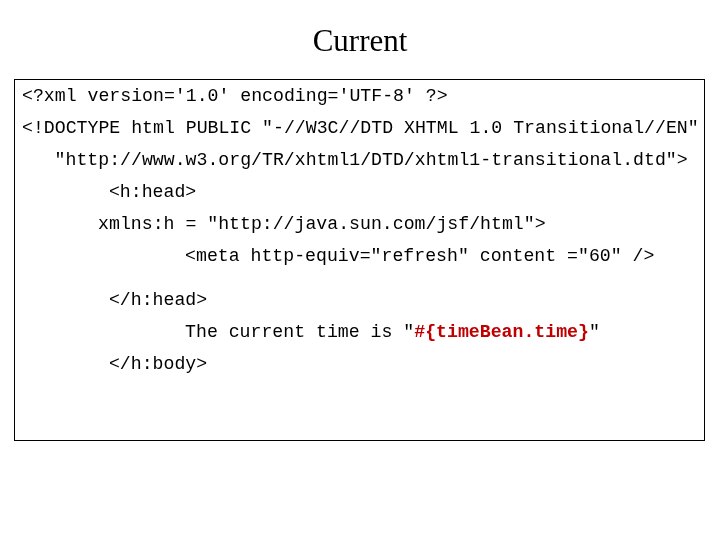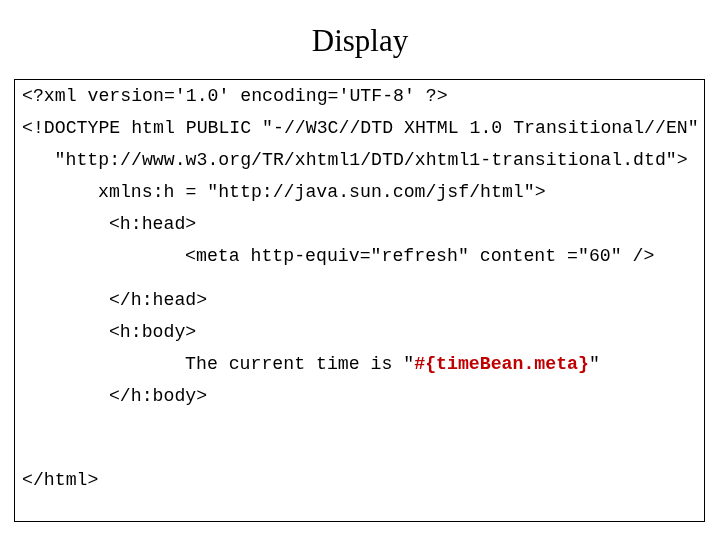--- a/index.html
+++ b/index.html
@@ -32,21 +32,21 @@
     line-height: 38px;
     color: #000000;
     font-weight: normal;
     letter-spacing: 0px;
   }
   .code-box {
     position: absolute;
     left: 14px;
     top: 79px;
     width: 691px;
-    height: 443px;
+    height: 362px;
     border: 1.5px solid #000000;
     box-sizing: border-box;
     background: #ffffff;
     overflow: hidden;
   }
   .code-list {
     position: absolute;
     left: 0;
     top: 0;
     margin: 0;
@@ -69,32 +69,31 @@
   .tok-expr {
     color: #c00000;
     font-weight: bold;
   }
 </style>
 </head>
 <body>
 
 <div class="slide">
 
-  <div class="slide-title">Display</div>
+  <div class="slide-title">Current</div>
 
   <div class="code-box">
     <div class="code-list">
         <div class="code-line" style="padding-left: 7px;"><span>&lt;?xml version='1.0' encoding='UTF-8' ?&gt;</span></div>
         <div class="code-line" style="padding-left: 7px;"><span>&lt;!DOCTYPE html PUBLIC "-//W3C//DTD XHTML 1.0 Transitional//EN"</span></div>
         <div class="code-line" style="padding-left: 39.61px;"><span>"http://www.w3.org/TR/xhtml1/DTD/xhtml1-transitional.dtd"&gt;</span></div>
+        <div class="code-line" style="padding-left: 93.96px;"><span>&lt;h:head&gt;</span></div>
         <div class="code-line" style="padding-left: 83.09px;"><span>xmlns:h = "http://java.sun.com/jsf/html"&gt;</span></div>
-        <div class="code-line" style="padding-left: 93.96px;"><span>&lt;h:head&gt;</span></div>
         <div class="code-line" style="padding-left: 170.05px;"><span>&lt;meta http-equiv="refresh" content ="60" /&gt;</span></div>
         <div class="code-line" style="padding-left: 93.96px; margin-top: 12px;"><span>&lt;/h:head&gt;</span></div>
-        <div class="code-line" style="padding-left: 93.96px;"><span>&lt;h:body&gt;</span></div>
-        <div class="code-line" style="padding-left: 170.05px;"><span>The current time is "</span><span class="tok-expr" style="color: rgb(192, 0, 0);">#{timeBean.meta}</span><span>"</span></div>
+        <div class="code-line" style="padding-left: 170.05px;"><span>The current time is "</span><span class="tok-expr" style="color: rgb(192, 0, 0);">#{timeBean.time}</span><span>"</span></div>
         <div class="code-line" style="padding-left: 93.96px;"><span>&lt;/h:body&gt;</span></div>
         <div class="code-line blank" style="padding-left: 7px;"><span></span></div>
         <div class="code-line" style="padding-left: 7px; margin-top: 20px;"><span>&lt;/html&gt;</span></div>
       </div>
   </div>
 
 </div>
 
 </body></html>

